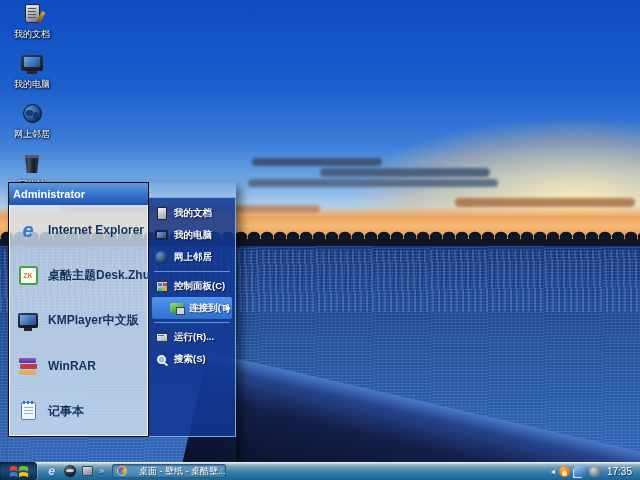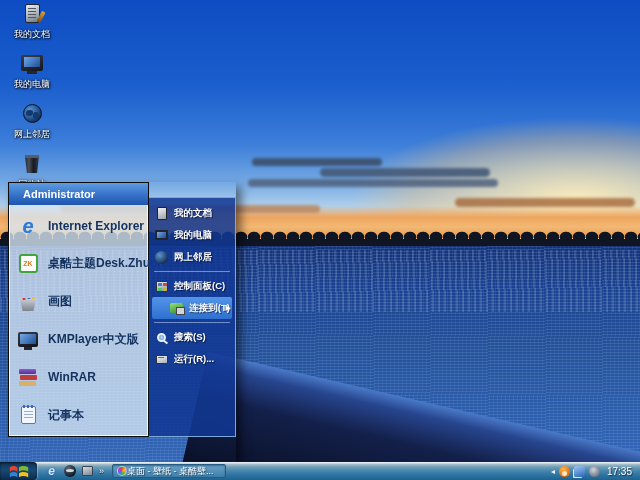--- a/index.html
+++ b/index.html
@@ -52,21 +52,21 @@
   .g-globe:after{content:"";position:absolute;right:2px;bottom:3px;width:6px;height:7px;background:#123a6e;border-radius:45% 55% 40% 50%;}
   .g-bin{width:16px;height:18px;margin:2px auto 0;background:linear-gradient(90deg,#171a21,#4a4f5a 30%,#171a21 60%,#3c414c);
     clip-path:polygon(6% 0,94% 0,82% 100%,18% 100%);position:relative;}
   .g-bin:before{content:"";position:absolute;left:0;top:0;width:100%;height:3px;background:#565c68;border-radius:2px;}
 
   
   #start-menu{position:absolute;left:8px;top:182px;width:228px;height:280px;box-shadow:5px 5px 9px rgba(0,0,0,.5);}
   #sm-left{position:absolute;left:0;top:0;width:141px;height:255px;border:1px solid #0d0d0d;
     box-shadow:inset 0 0 0 1px #f4f8fc;background:rgba(216,232,246,.78);display:flex;flex-direction:column;}
   #sm-header{height:22px;background:linear-gradient(180deg,#5d9ce2 0%,#3672c8 55%,#1e55ae 100%);
-    color:#fff;font-size:11px;font-weight:bold;padding:5px 0 0 14px;flex:none;}
+    color:#fff;font-size:11px;font-weight:bold;padding:5px 0 0 4px;flex:none;}
   #sm-programs{flex:1;display:flex;flex-direction:column;justify-content:space-around;padding:2px 0;}
   .pitem{display:flex;align-items:center;gap:9px;padding-left:8px;height:29px;cursor:pointer;}
   .pitem .plabel{font-size:12px;font-weight:bold;color:#14325e;white-space:nowrap;}
   .picon{width:22px;height:22px;flex:none;position:relative;display:flex;align-items:center;justify-content:center;}
   .g-ie{font-size:20px;font-weight:bold;font-style:italic;color:#2e7cd6;line-height:20px;text-shadow:0 0 1px #9cc4ee;}
   .g-zhuoku{width:19px;height:19px;background:#fdfdfb;border:2px solid #43a33c;border-radius:3px;
     font-size:7px;font-weight:bold;color:#e07820;display:flex;align-items:center;justify-content:center;}
   .g-ipack{width:19px;height:15px;background:linear-gradient(180deg,#e8b05a 0%,#c3502e 40%,#8e2f1e 100%);border-radius:2px;position:relative;border:1px solid #5e2012;}
   .g-ipack:before{content:"";position:absolute;left:2px;top:2px;width:5px;height:5px;background:#f6e27a;box-shadow:8px 0 0 #7ac0e8,4px 6px 0 #9ae07a;}
   .g-paint{width:16px;height:13px;margin-top:6px;background:linear-gradient(180deg,#cfd4da,#7d838d);clip-path:polygon(0 0,100% 0,84% 100%,16% 100%);position:relative;}
@@ -121,21 +121,21 @@
   #start-button{width:37px;height:18px;flex:none;display:flex;align-items:center;justify-content:center;cursor:pointer;
     background:linear-gradient(180deg,#0e3154 0%,#1a4a74 45%,#0b2a4a 100%);border-radius:0 4px 4px 0;
     box-shadow:inset 0 1px 2px rgba(0,0,0,.6),1px 0 1px rgba(255,255,255,.3);}
   #quick-launch{display:flex;align-items:center;gap:5px;padding:0 6px 0 8px;flex:none;}
   .ql{width:13px;height:13px;display:flex;align-items:center;justify-content:center;cursor:pointer;}
   .ql-ie{font-size:12px;font-weight:bold;font-style:italic;color:#cfe6ff;text-shadow:0 0 2px #1a4a8a;}
   .ql-globe{width:12px;height:12px;border-radius:50%;background:radial-gradient(circle at 35% 30%,#5a6a7a,#10141c 75%);position:relative;}
   .ql-globe:before{content:"";position:absolute;left:2px;top:4px;width:8px;height:3px;border-radius:50%;background:rgba(230,240,250,.85);}
   .ql-desk{width:11px;height:10px;background:linear-gradient(160deg,#d8dee4,#7a8694);border:1px solid #3a4450;border-radius:1px;}
   .ql-chev{color:#e8f2fa;font-size:9px;cursor:pointer;text-shadow:0 1px 1px #123;}
-  #task-button{height:14px;width:114px;flex:none;margin-left:2px;display:flex;align-items:center;gap:0;padding:0 4px;cursor:pointer;
+  #task-button{height:14px;width:114px;flex:none;margin-left:2px;display:flex;align-items:center;gap:12px;padding:0 4px;cursor:pointer;
     background:linear-gradient(180deg,#6aa2c8 0%,#3f7fab 100%);border:1px solid #245b82;border-radius:2px;
     box-shadow:inset 0 1px 2px rgba(0,0,0,.35);overflow:hidden;}
   .tb-icon{width:10px;height:10px;border-radius:50%;flex:none;
     background:conic-gradient(#e34a2e,#f4c118,#6fb92c,#2e8de0,#a43ce0,#e34a2e);border:1px solid rgba(255,255,255,.5);}
   #task-button .tlabel{color:#fff;font-size:9px;white-space:nowrap;text-shadow:1px 1px 1px rgba(0,0,0,.5);}
   #tb-spacer{flex:1;}
   #tray{display:flex;align-items:center;gap:4px;padding:0 5px 0 4px;flex:none;}
   .tray-chev{color:#e8f2fa;font-size:8px;cursor:pointer;}
   .tr{width:11px;height:11px;cursor:pointer;position:relative;}
   .tr-qq{border-radius:50% 50% 45% 45%;background:radial-gradient(circle at 40% 30%,#ffb34a,#e06a10 75%);}
@@ -200,26 +200,20 @@
           <span class="plabel">Internet Explorer</span>
         </div>
         <div class="pitem">
           <div class="picon">
               <div class="g-zhuoku">ZK</div>
             </div>
           <span class="plabel">桌酷主题Desk.ZhuoKu.Com</span>
         </div>
         <div class="pitem">
           <div class="picon">
-              <div class="g-paint"></div>
-            </div>
-          <span class="plabel">画图</span>
-        </div>
-        <div class="pitem">
-          <div class="picon">
               <div class="g-km"></div>
             </div>
           <span class="plabel">KMPlayer中文版</span>
         </div>
         <div class="pitem">
           <div class="picon">
               <div class="g-winrar"></div>
             </div>
           <span class="plabel">WinRAR</span>
         </div>
@@ -261,29 +255,29 @@
       <div class="ritem hl">
         <div class="ricon">
             <div class="r-connect"></div>
           </div>
         <span class="rlabel">连接到(T)</span>
         <span class="sub-arrow">▶</span>
       </div>
       <div class="rsep"></div>
       <div class="ritem">
         <div class="ricon">
+            <div class="r-run"></div>
+          </div>
+        <span class="rlabel">运行(R)...</span>
+      </div>
+      <div class="ritem">
+        <div class="ricon">
             <div class="r-search"></div>
           </div>
         <span class="rlabel">搜索(S)</span>
-      </div>
-      <div class="ritem">
-        <div class="ricon">
-            <div class="r-run"></div>
-          </div>
-        <span class="rlabel">运行(R)...</span>
       </div>
       <div class="rspacer"></div>
     </div>
 
   </div>
 
   <div id="taskbar">
     <div id="start-button">
       <svg width="20" height="15" viewBox="0 0 24 18">
         <path d="M1 4 C4 2 7 2 10 4 L10 9 C7 7 4 7 1 9 Z" fill="#e6432e"></path>

